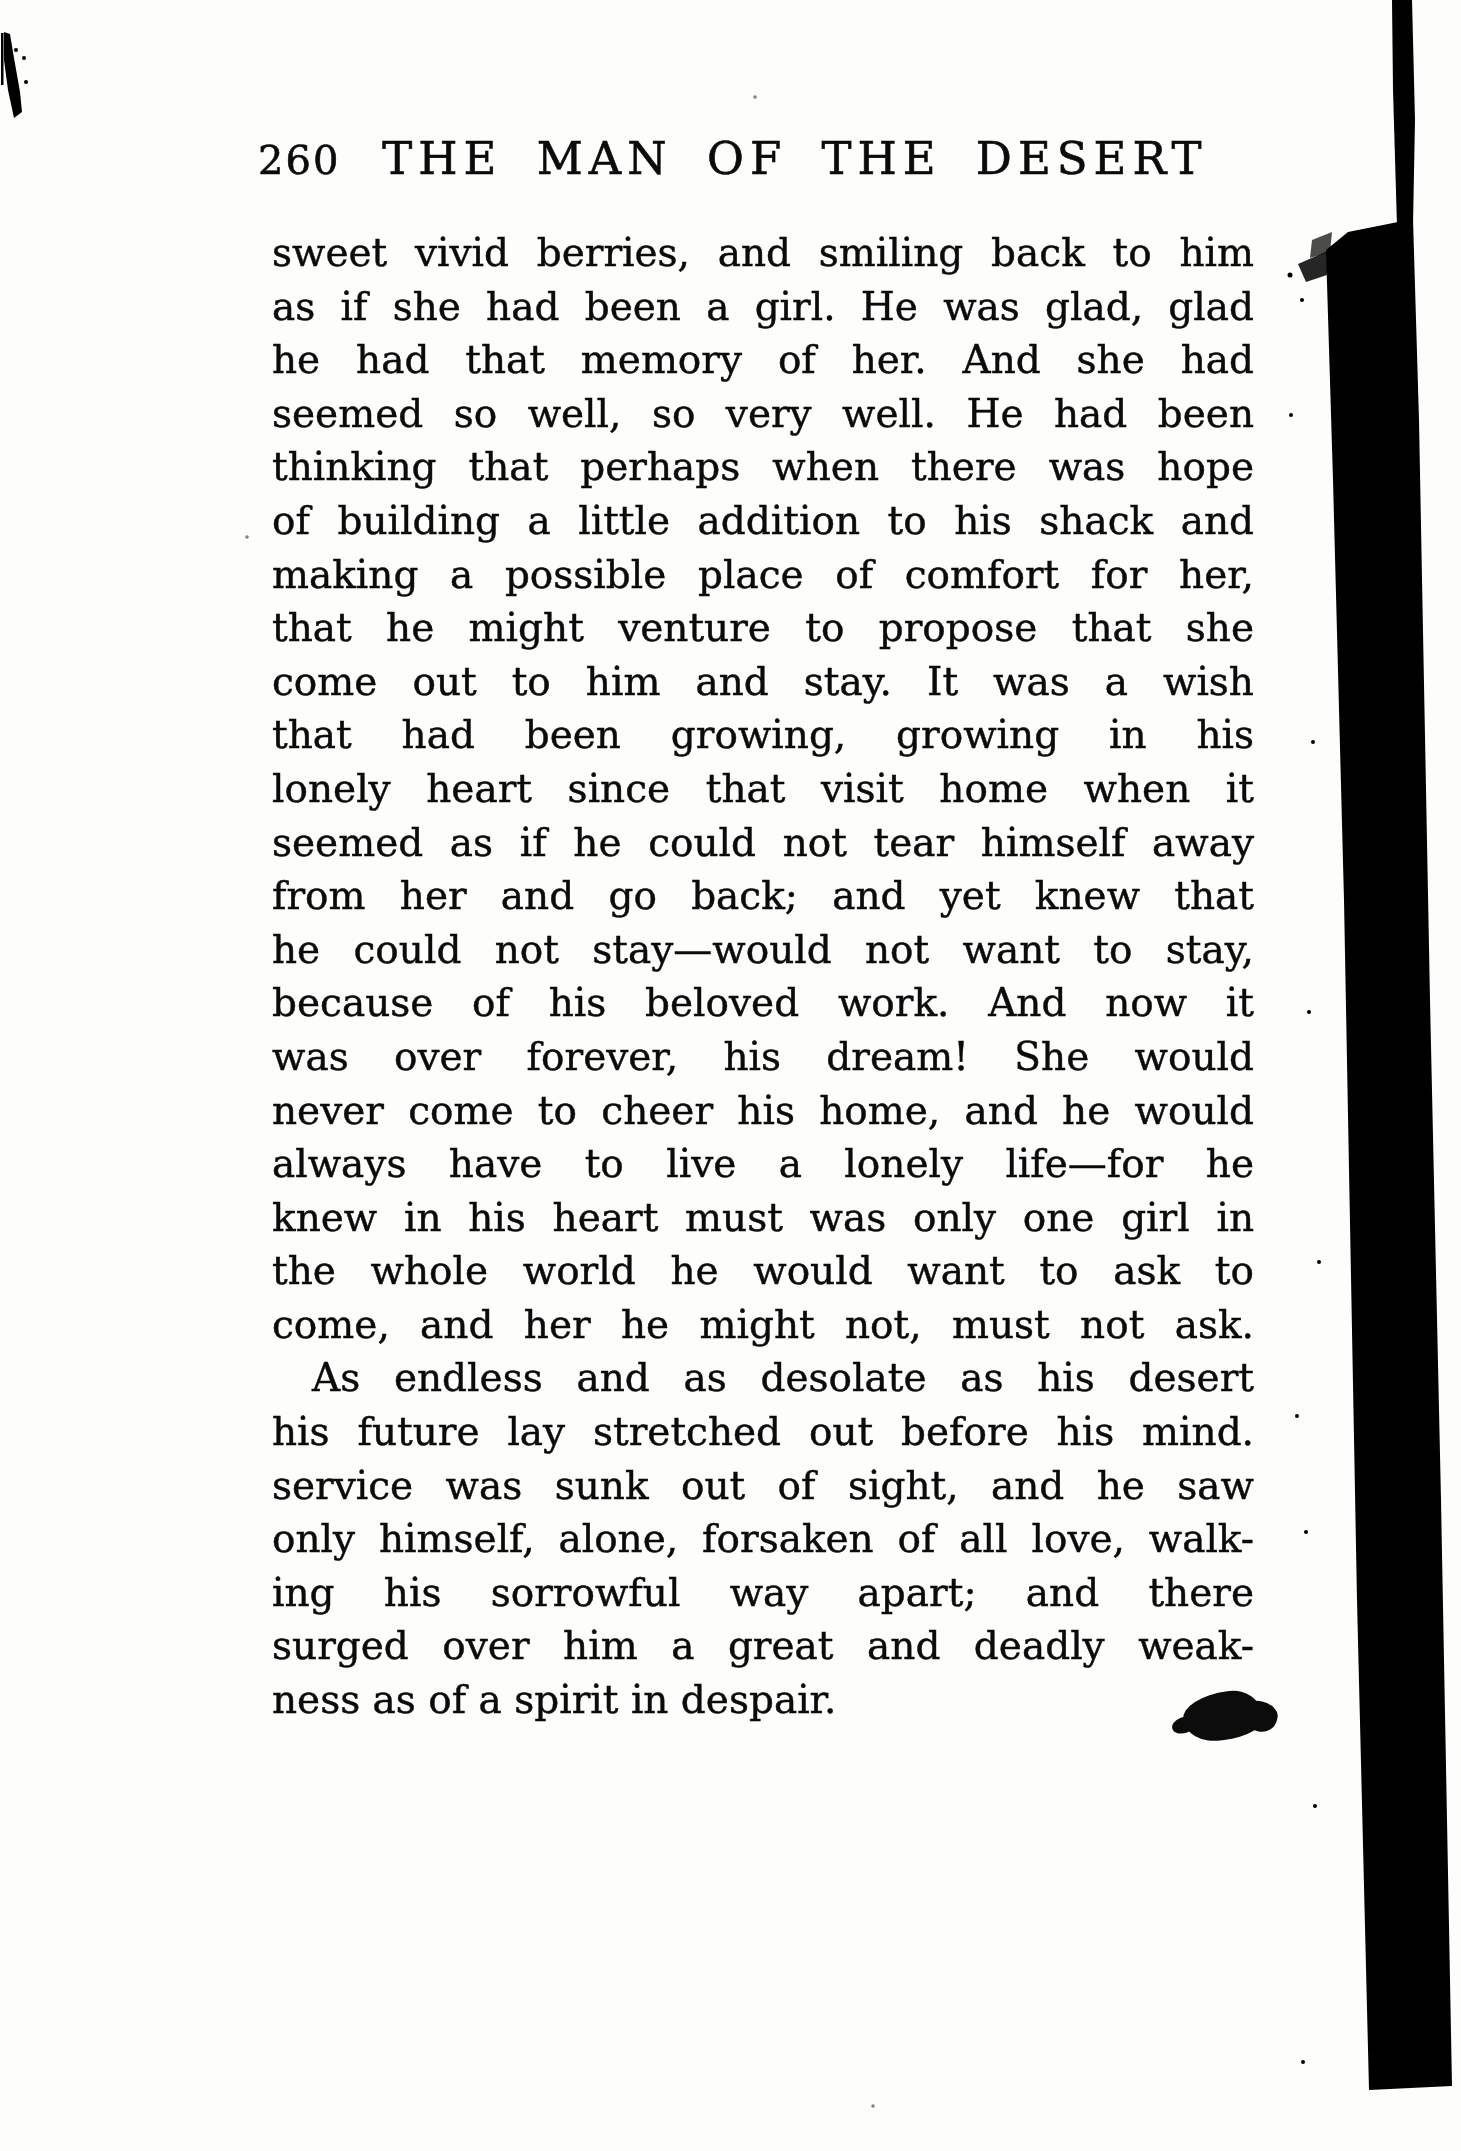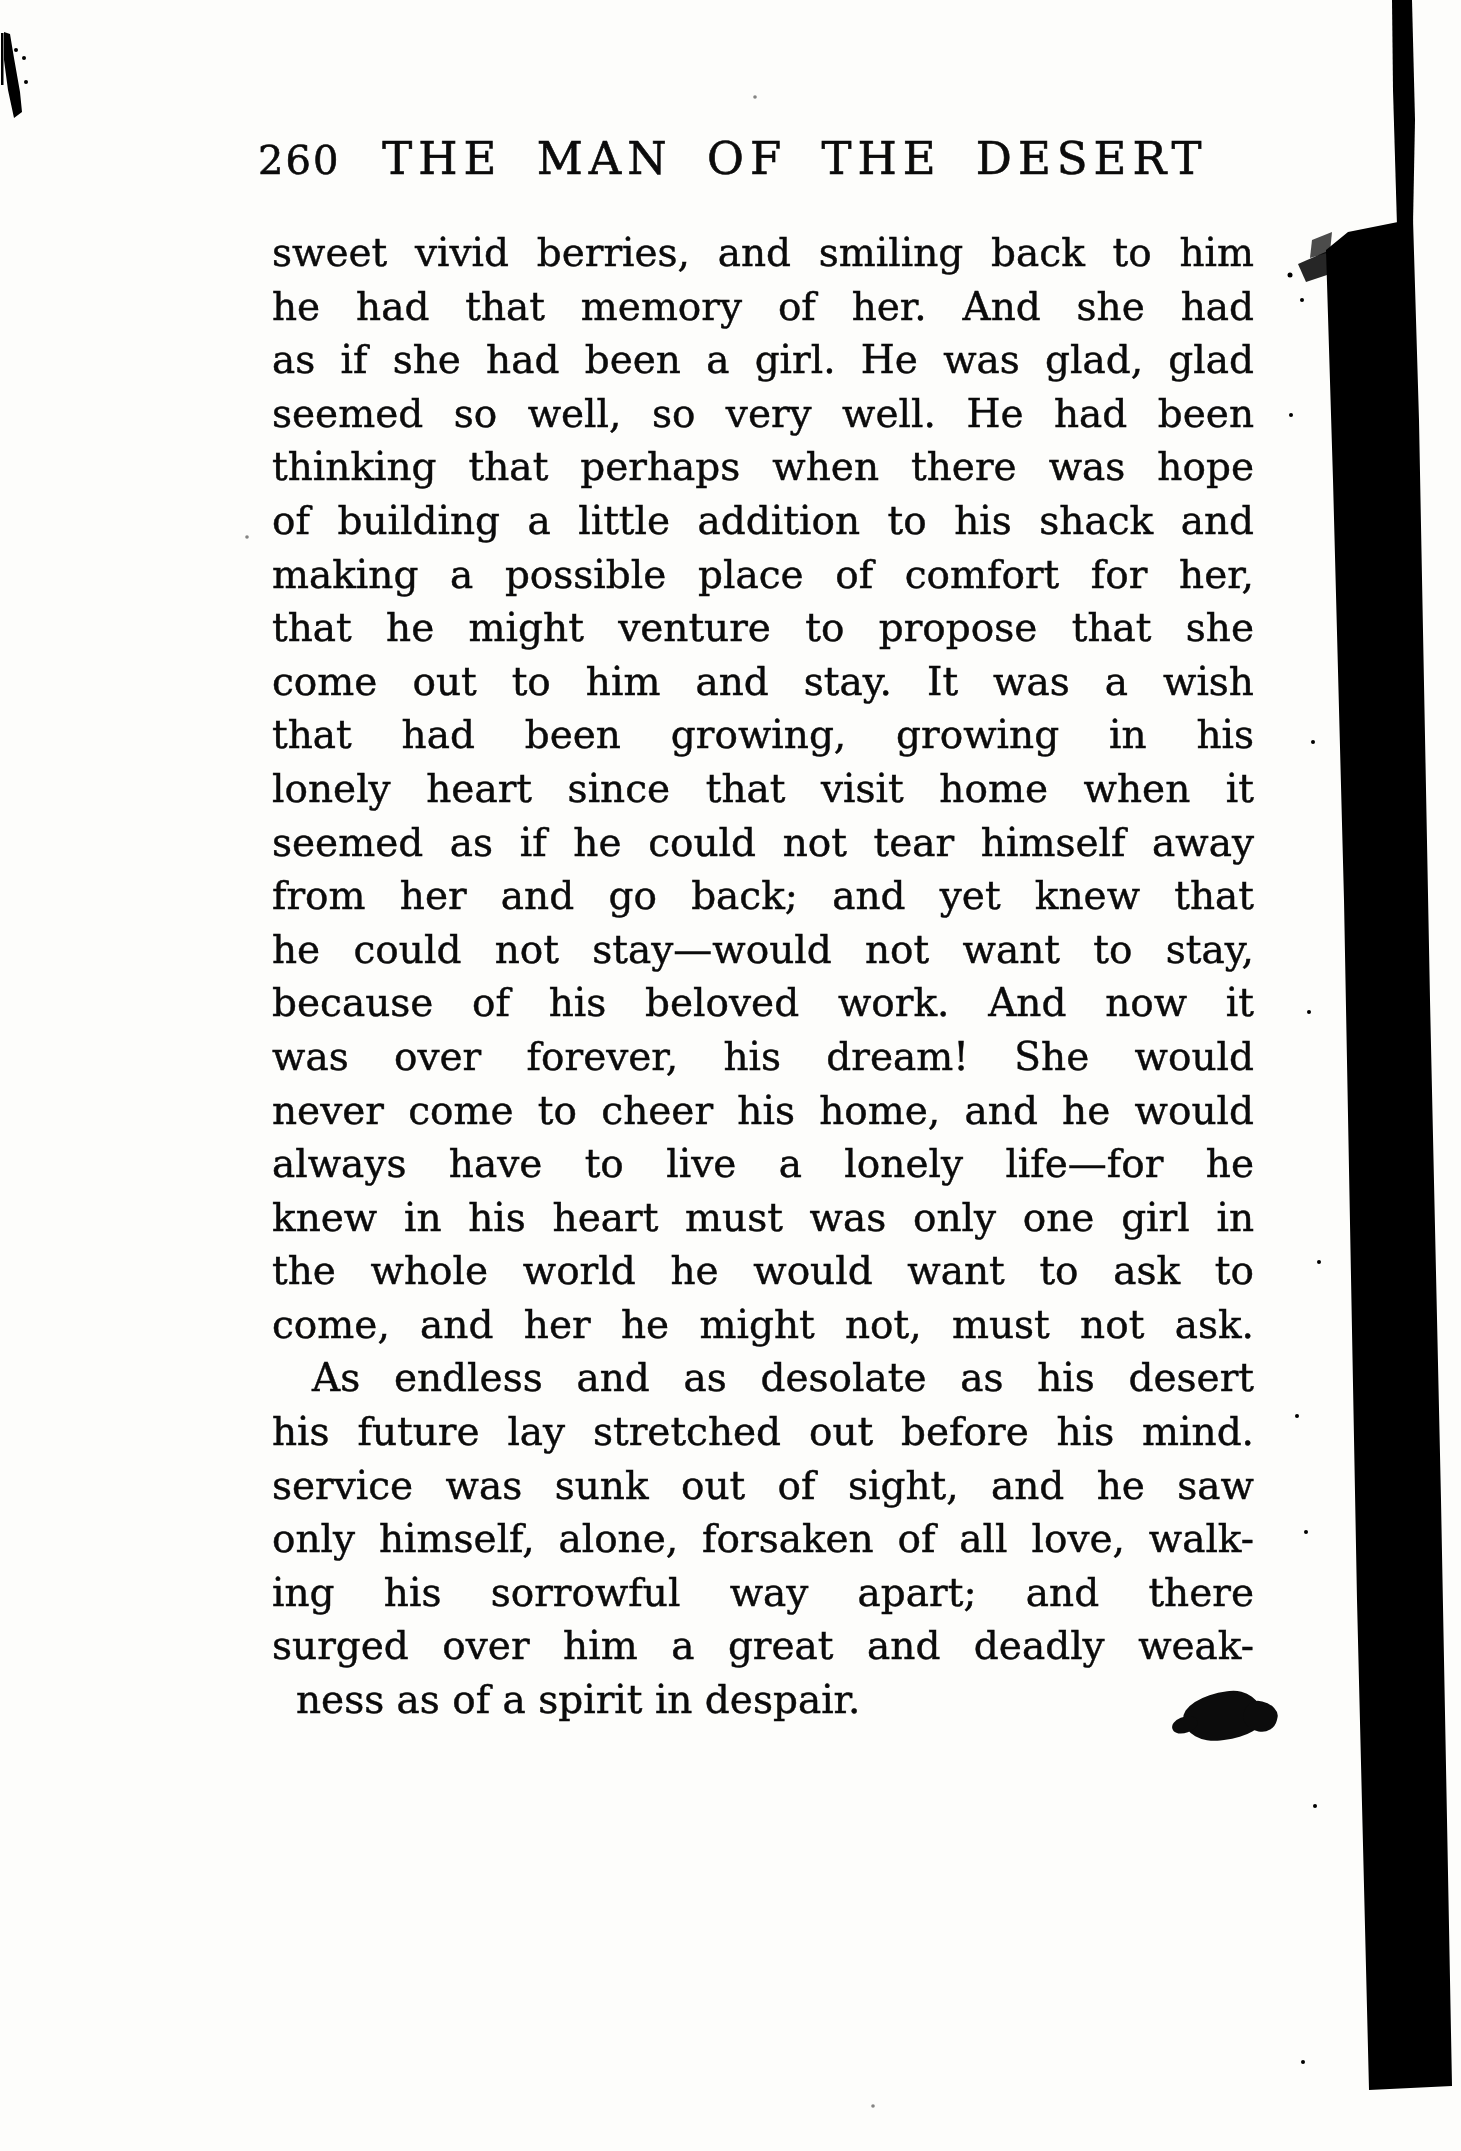--- a/index.html
+++ b/index.html
@@ -28,21 +28,21 @@
     position: absolute; left: 272px; top: 226px; width: 982px;
     font-size: 39px; line-height: 53.6px;
     -webkit-text-stroke: 0.45px var(--ink, #0b0b0b);
   }
   .line {
     text-align: justify;
     text-align-last: justify;
     white-space: normal;
     height: 53.6px; overflow: visible;
   }
-  .line.last { text-align-last: left; margin-left: 24px; }
+  .line.last { text-align-last: left; }
   .line.indent { text-indent: 40px; }
 
   
   .artifacts { position: absolute; inset: 0; pointer-events: none; }
 
   
   .ink-blot {
     position: absolute; left: 1183px; top: 1692px; width: 80px; height: 48px;
     background: #0c0c0c;
     border-radius: 62% 40% 55% 45% / 50% 62% 40% 55%;
@@ -67,22 +67,22 @@
 <div class="page">
 
   <header class="running-head">
     <span class="page-number">260</span>
     <span class="page-title">THE MAN OF THE DESERT</span>
   </header>
 
   <main class="page-body">
     <div>
       <div class="line">sweet vivid berries, and smiling back to him</div>
+      <div class="line">as if she had been a girl.  He was glad, glad</div>
       <div class="line">he had that memory of her.  And she had</div>
-      <div class="line">as if she had been a girl.  He was glad, glad</div>
       <div class="line">seemed so well, so very well.  He had been</div>
       <div class="line">thinking that perhaps when there was hope</div>
       <div class="line">of building a little addition to his shack and</div>
       <div class="line">making a possible place of comfort for her,</div>
       <div class="line">that he might venture to propose that she</div>
       <div class="line">come out to him and stay.  It was a wish</div>
       <div class="line">that had been growing, growing in his</div>
       <div class="line">lonely heart since that visit home when it</div>
       <div class="line">seemed as if he could not tear himself away</div>
       <div class="line">from her and go back; and yet knew that</div>

